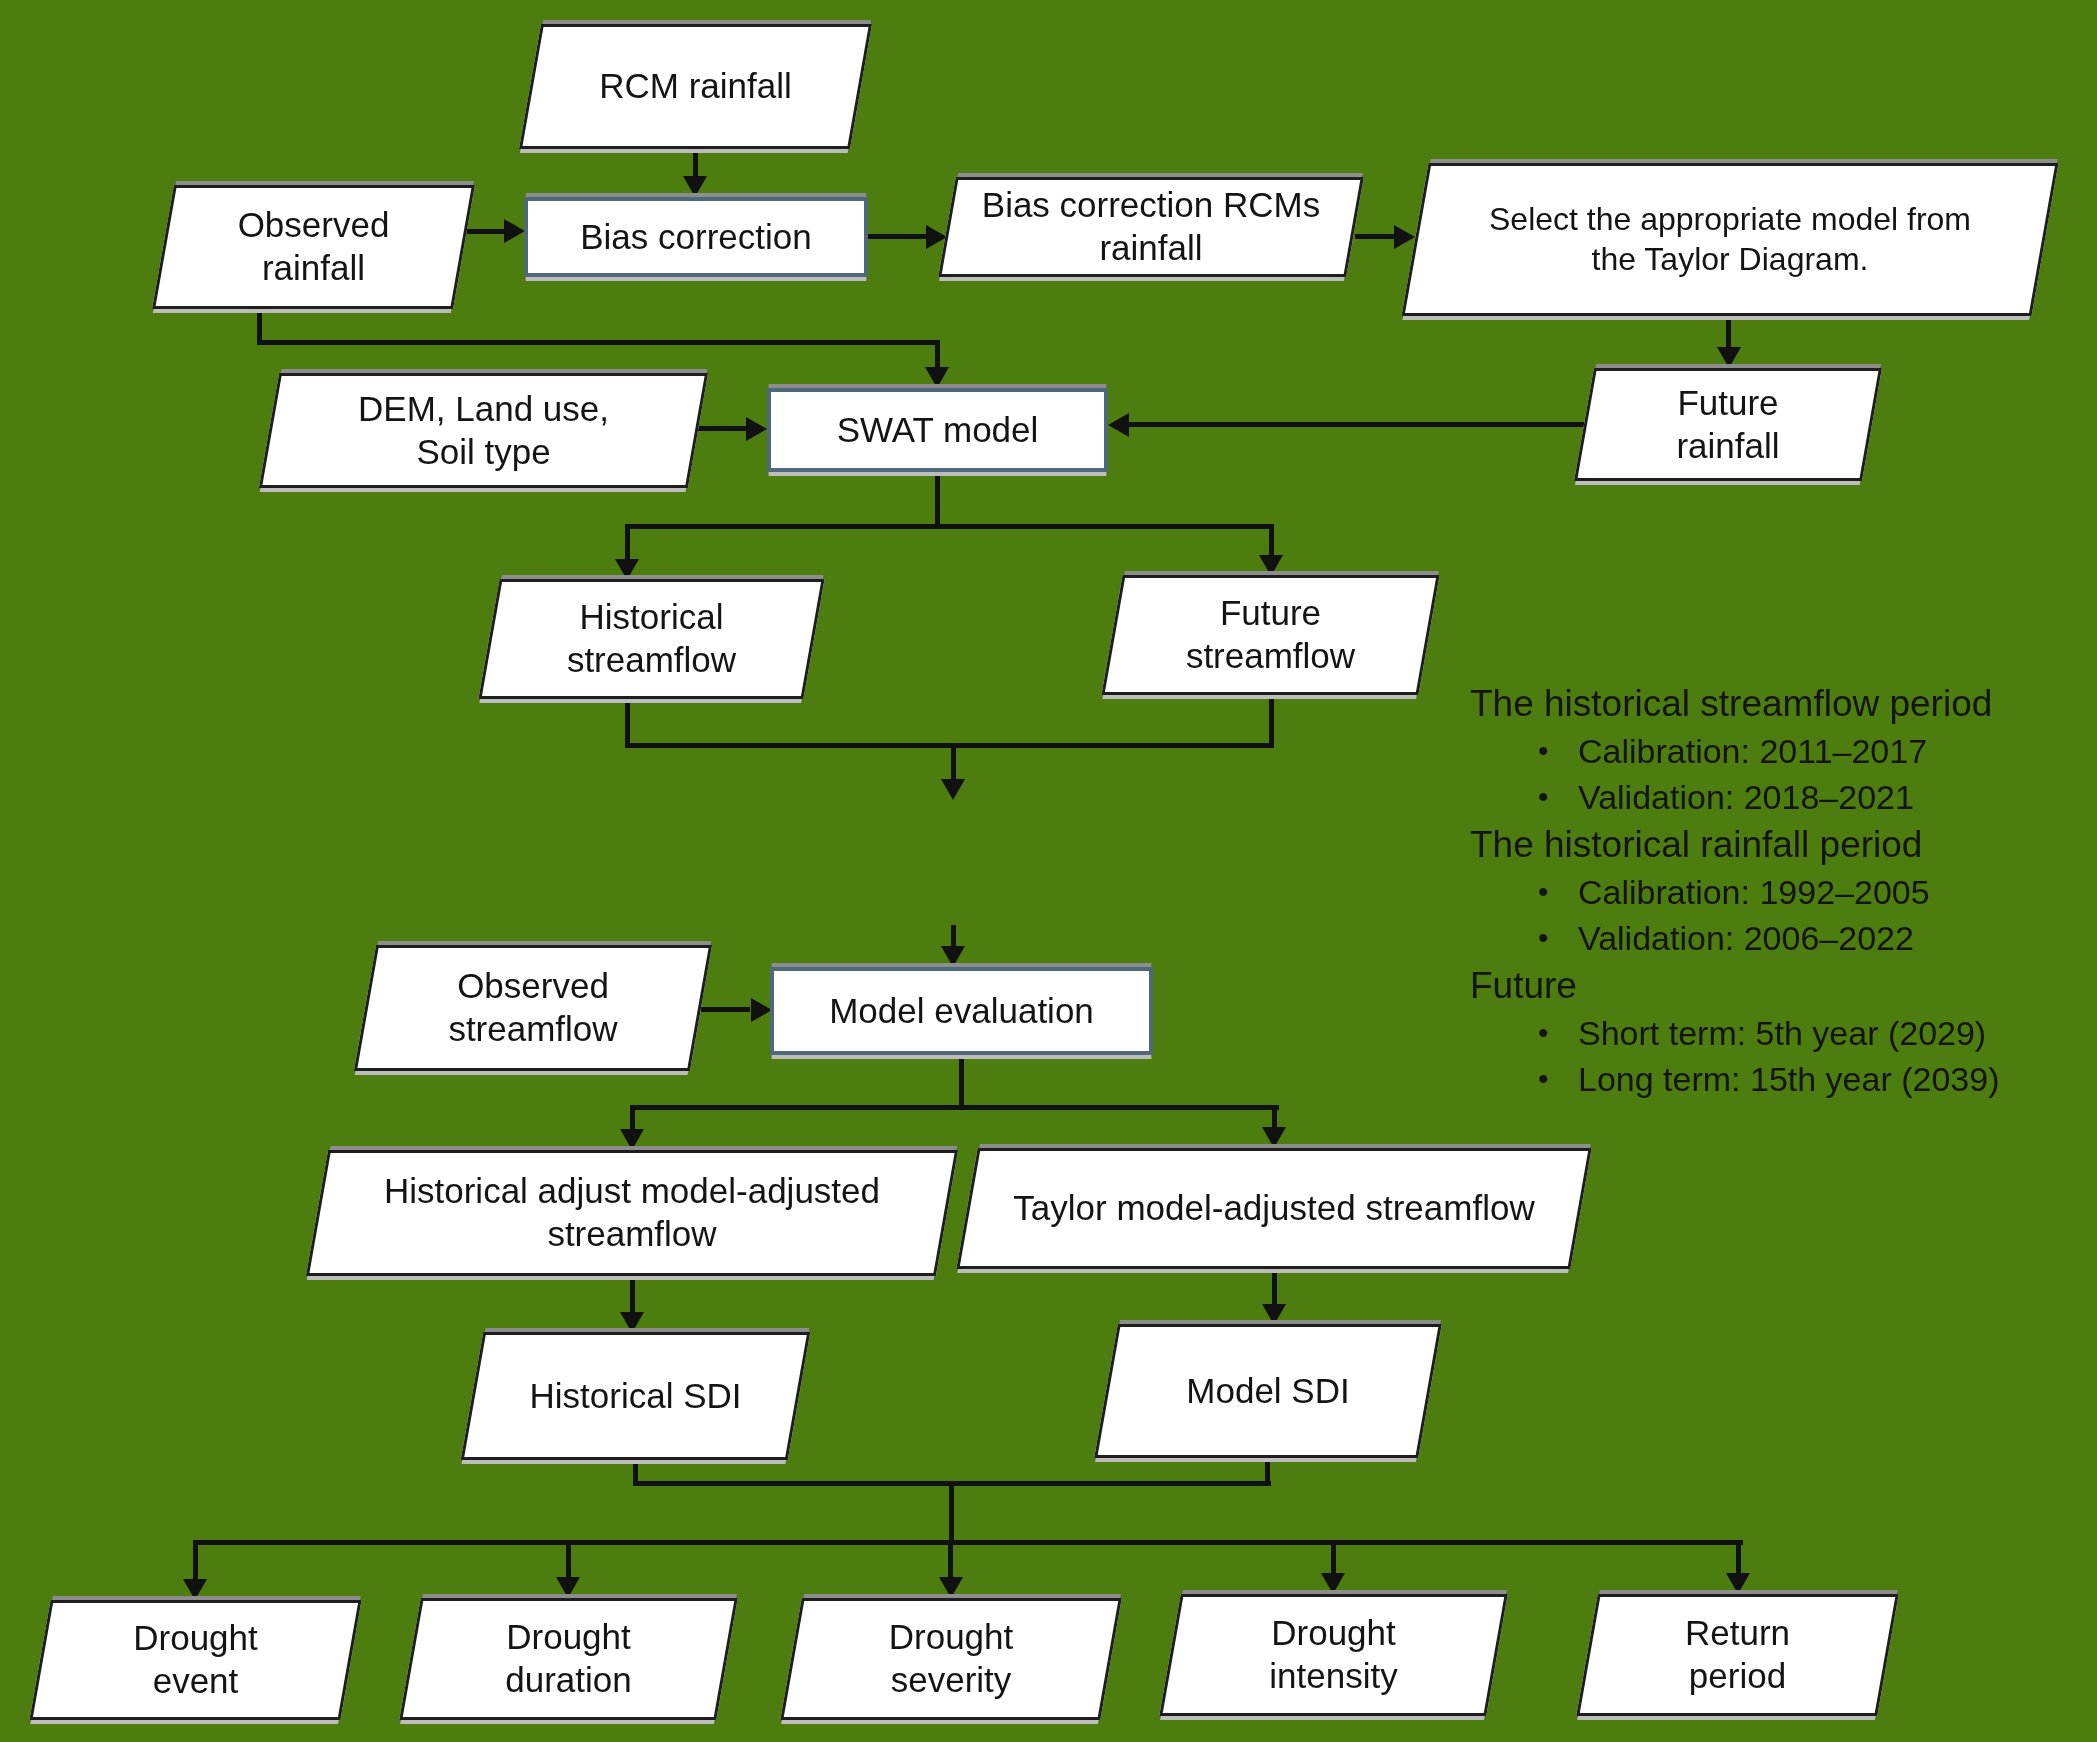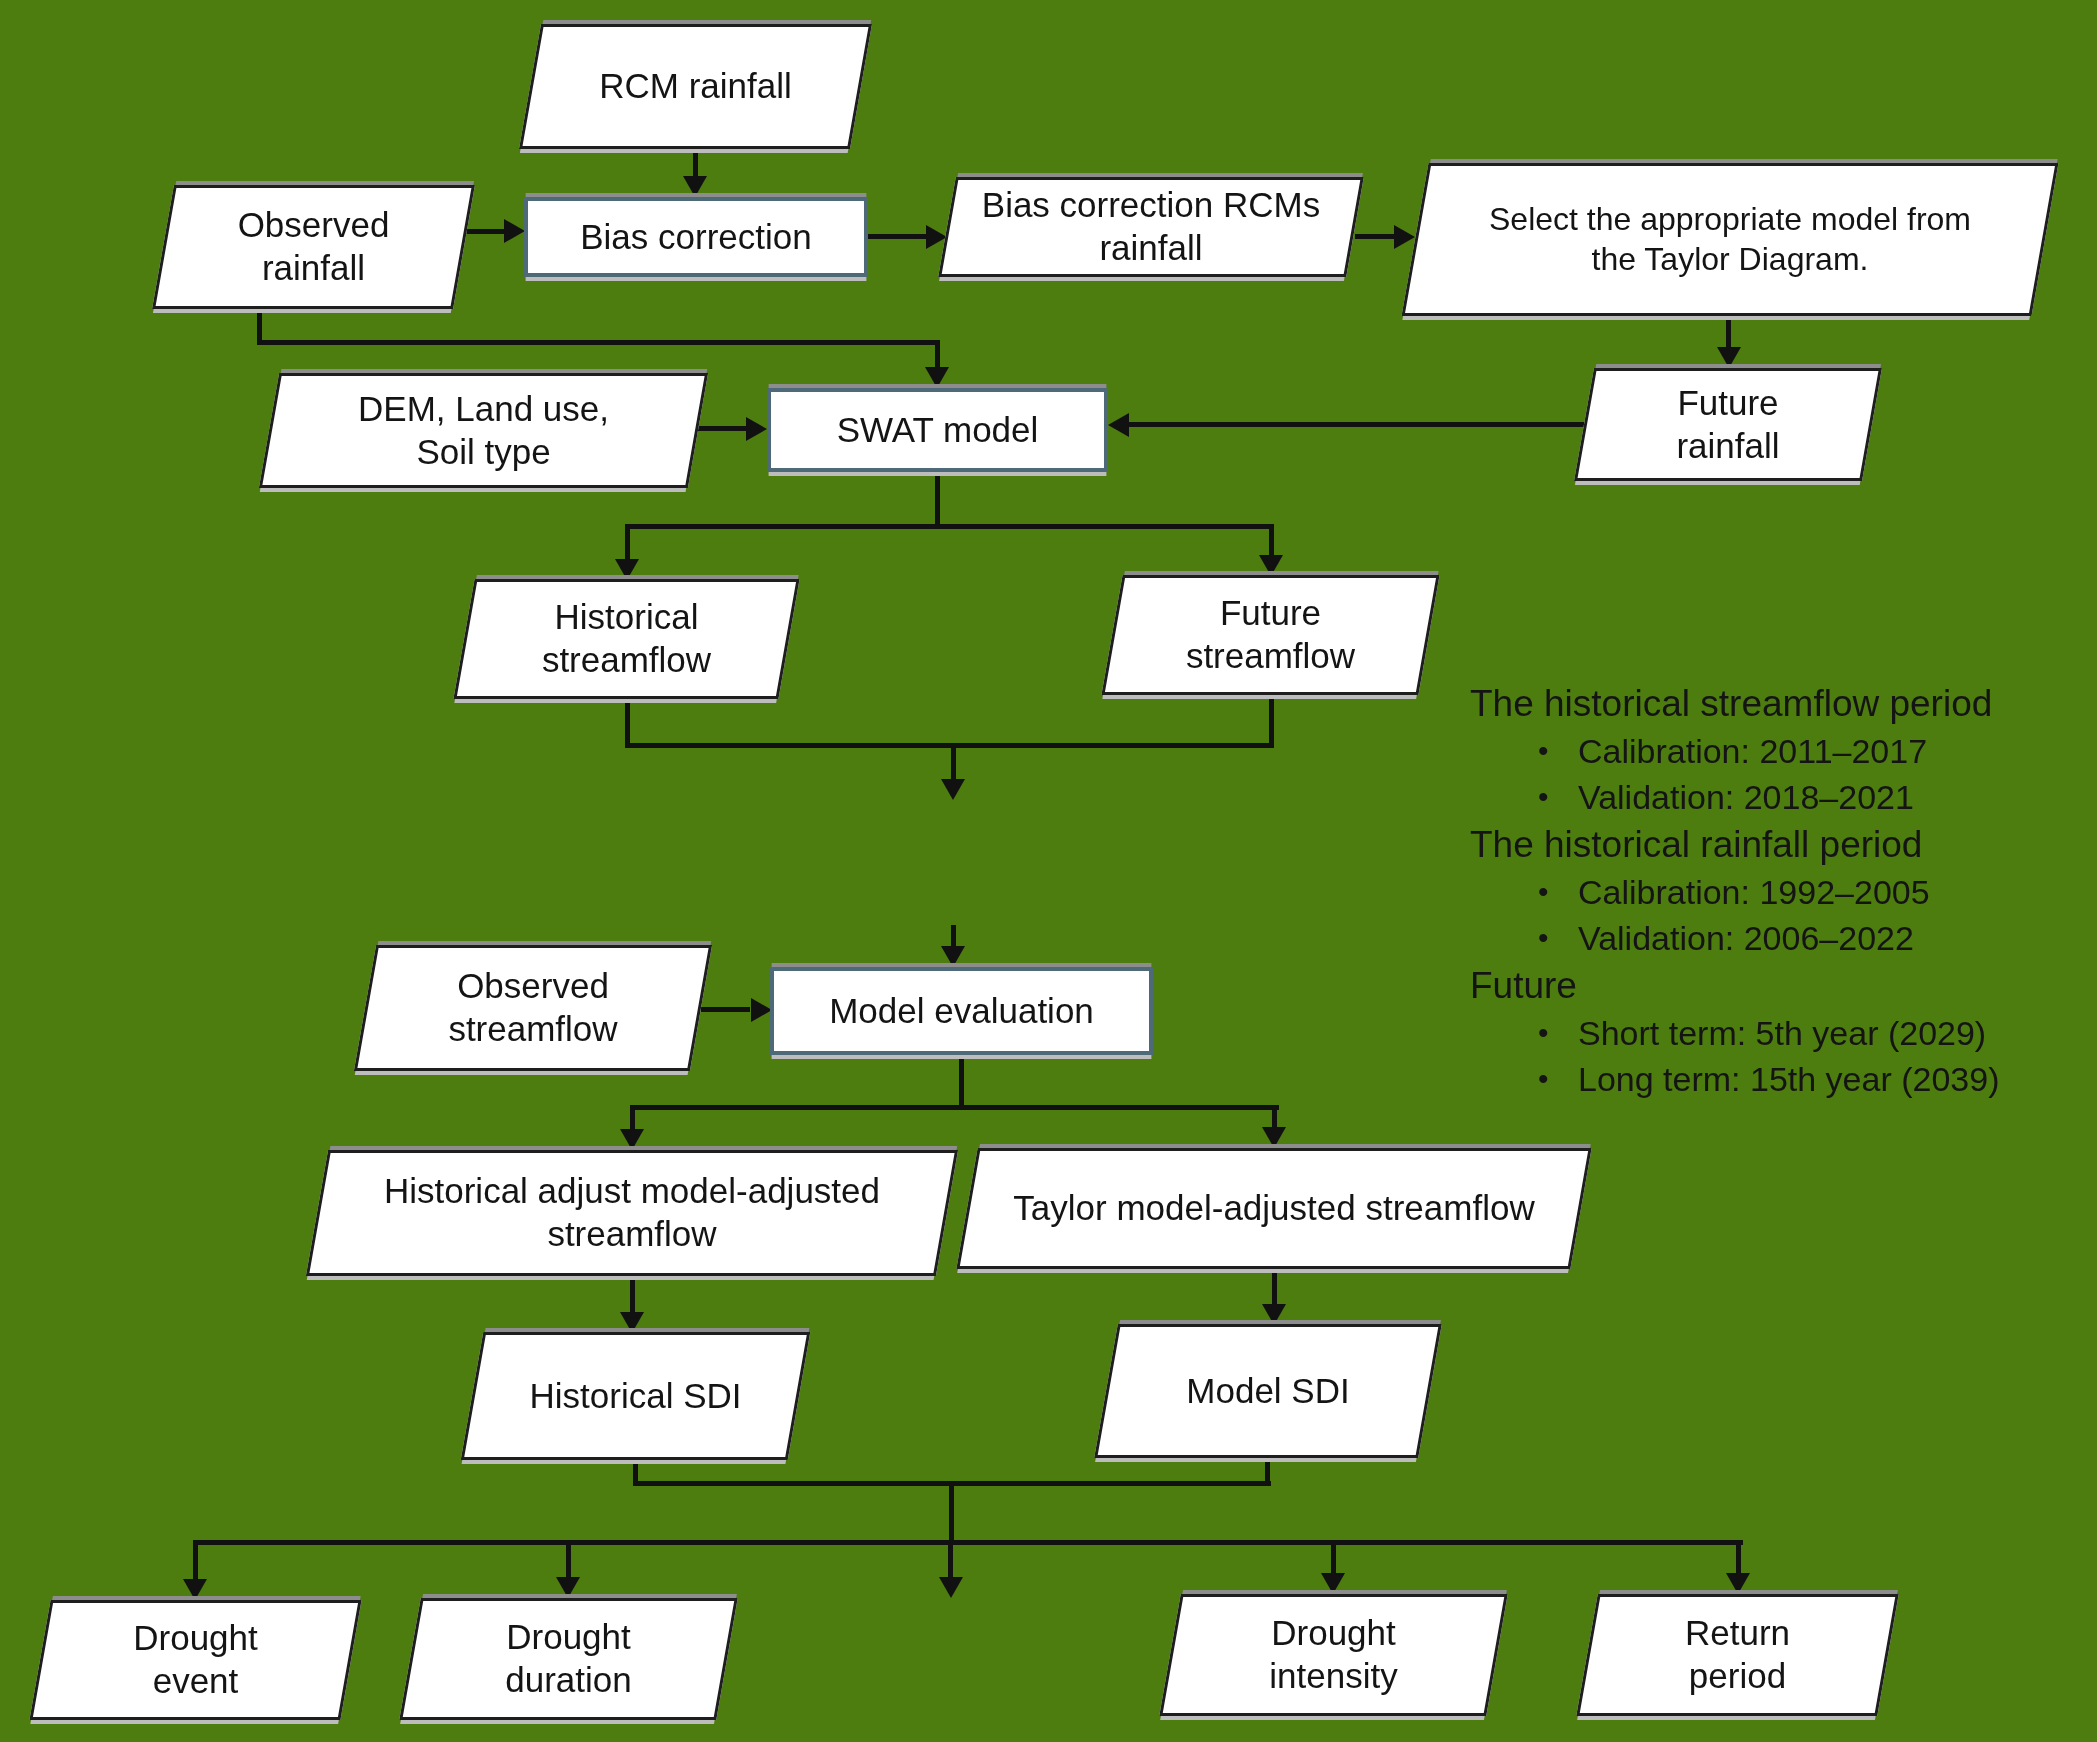--- a/index.html
+++ b/index.html
@@ -167,21 +167,21 @@
   <div class="node para narrow" style="left:269px;top:373px;width:429px;height:115px;">
     <div class="shape"></div>
     <div class="label">DEM, Land use, Soil type</div>
   </div>
 
   <div class="node rect" style="left:767px;top:388px;width:341px;height:84px;">
     <div class="shape"></div>
     <div class="label">SWAT model</div>
   </div>
 
-  <div class="node para" style="left:464px;top:579px;width:325px;height:120px;">
+  <div class="node para" style="left:489px;top:579px;width:325px;height:120px;">
     <div class="shape"></div>
     <div class="label">Historical streamflow</div>
   </div>
 
   <div class="node para" style="left:1112px;top:575px;width:317px;height:120px;">
     <div class="shape"></div>
     <div class="label">Future streamflow</div>
   </div>
 
 
@@ -218,20 +218,24 @@
   <div class="node para narrow" style="left:40px;top:1600px;width:311px;height:120px;">
     <div class="shape"></div>
     <div class="label">Drought event</div>
   </div>
 
   <div class="node para narrow" style="left:410px;top:1598px;width:317px;height:122px;">
     <div class="shape"></div>
     <div class="label">Drought duration</div>
   </div>
 
+  <div class="node para narrow" style="left:791px;top:1598px;width:320px;height:122px;">
+    <div class="shape"></div>
+    <div class="label">Drought severity</div>
+  </div>
 
   <div class="node para narrow" style="left:1170px;top:1594px;width:327px;height:122px;">
     <div class="shape"></div>
     <div class="label">Drought intensity</div>
   </div>
 
   <div class="node para narrow" style="left:1587px;top:1594px;width:301px;height:122px;">
     <div class="shape"></div>
     <div class="label">Return period</div>
   </div>

